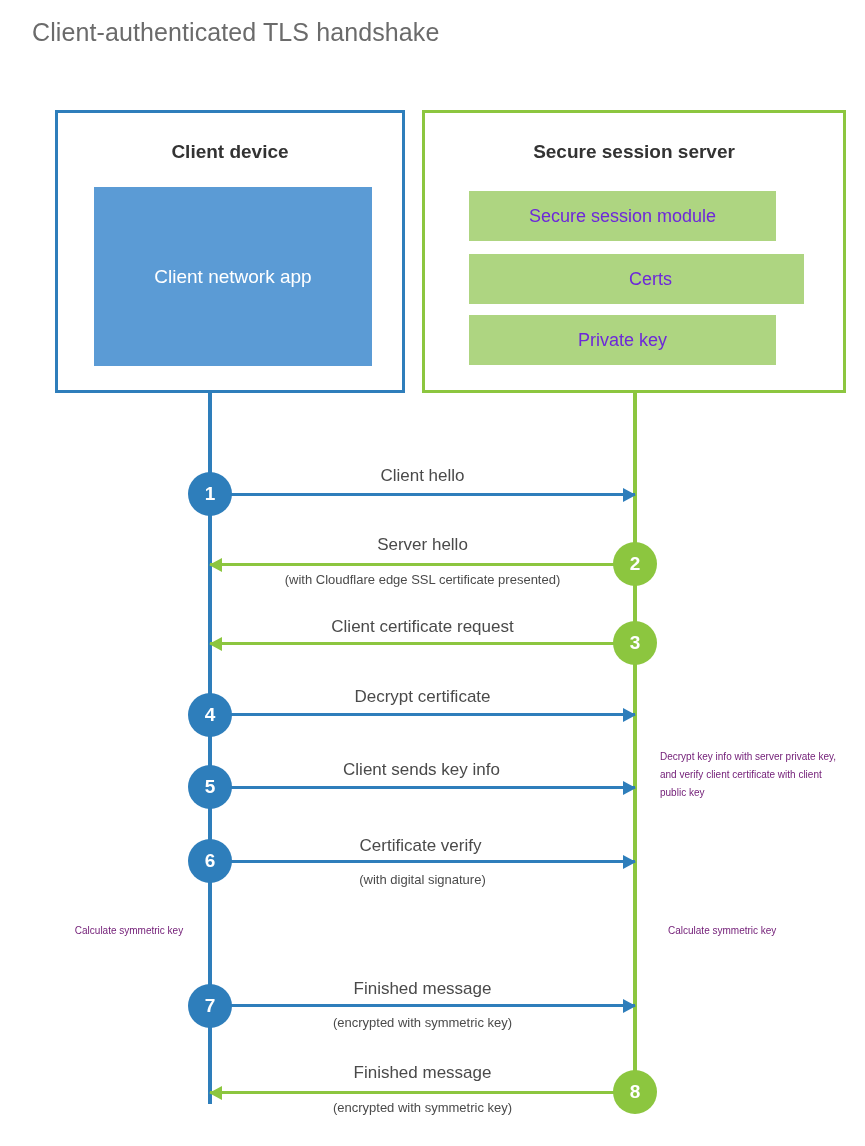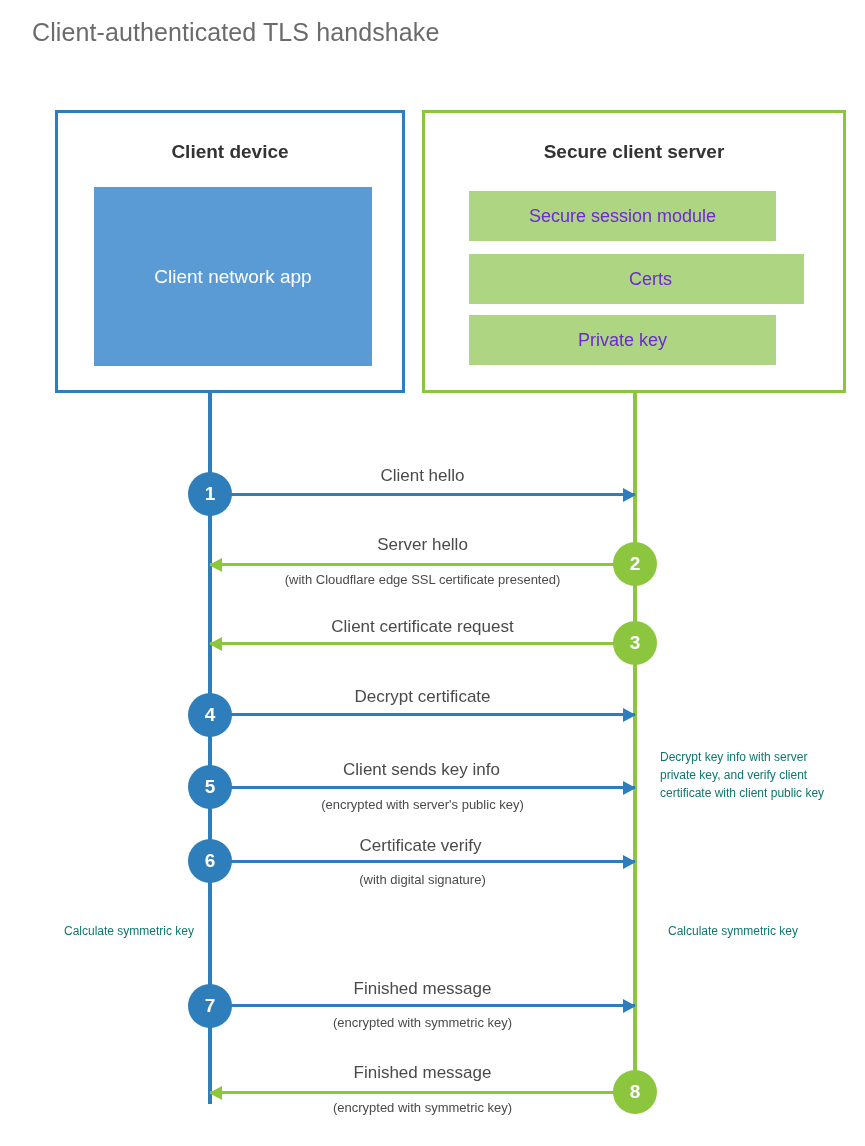--- a/index.html
+++ b/index.html
@@ -76,40 +76,40 @@
     position:absolute;text-align:center;
     font-size:17px;color:#4a4a4a;white-space:nowrap;
   }
   .msg-sub{
     position:absolute;text-align:center;
     font-size:13px;color:#4a4a4a;white-space:nowrap;
   }
 
   
   .side-note{
-    position:absolute;font-size:12px;line-height:18px;color:#0f766e;
+    position:absolute;font-size:10px;line-height:18px;color:#701a75;
   }
   #note-decrypt{left:660px;top:748px;width:180px;text-align:left;}
   #note-calc-client{left:58px;top:922px;width:142px;text-align:center;}
   #note-calc-server{left:668px;top:922px;width:150px;text-align:left;}
 </style>
 </head>
 <body>
 
 <div id="stage">
 
   <div class="title">Client-authenticated TLS handshake</div>
 
   <div class="party-box" id="client-box">
     <div class="party-title">Client device</div>
     <div id="client-app">Client network app</div>
   </div>
 
   <div class="party-box" id="server-box">
-    <div class="party-title">Secure client server</div>
+    <div class="party-title">Secure session server</div>
     <div class="server-bar" id="server-bar-0">Secure session module</div>
     <div class="server-bar" id="server-bar-1">Certs</div>
     <div class="server-bar" id="server-bar-2">Private key</div>
   </div>
 
   <div class="lifeline" id="lifeline-client"></div>
   <div class="lifeline" id="lifeline-server"></div>
 
   <div class="msg-label" style="left:210px;top:466px;width:425px;">Client hello</div>
   <div class="arrow blue" style="left:210px;top:493px;width:425px;">
@@ -133,21 +133,20 @@
   <div class="msg-label" style="left:210px;top:687px;width:425px;">Decrypt certificate</div>
   <div class="arrow blue" style="left:210px;top:713px;width:425px;">
     <span class="head"></span>
   </div>
   <div class="step-circle blue" style="top:693px;">4</div>
 
   <div class="msg-label" style="left:209px;top:760px;width:425px;">Client sends key info</div>
   <div class="arrow blue" style="left:210px;top:786px;width:425px;">
     <span class="head"></span>
   </div>
-  <div class="msg-sub" style="left:210px;top:797px;width:425px;">(encrypted with server's public key)</div>
   <div class="step-circle blue" style="top:765px;">5</div>
 
   <div class="msg-label" style="left:208px;top:836px;width:425px;">Certificate verify</div>
   <div class="arrow blue" style="left:210px;top:860px;width:425px;">
     <span class="head"></span>
   </div>
   <div class="msg-sub" style="left:210px;top:872px;width:425px;">(with digital signature)</div>
   <div class="step-circle blue" style="top:839px;">6</div>
 
   <div class="side-note" id="note-decrypt">Decrypt key info with server private key, and verify client certificate with client public key</div>

